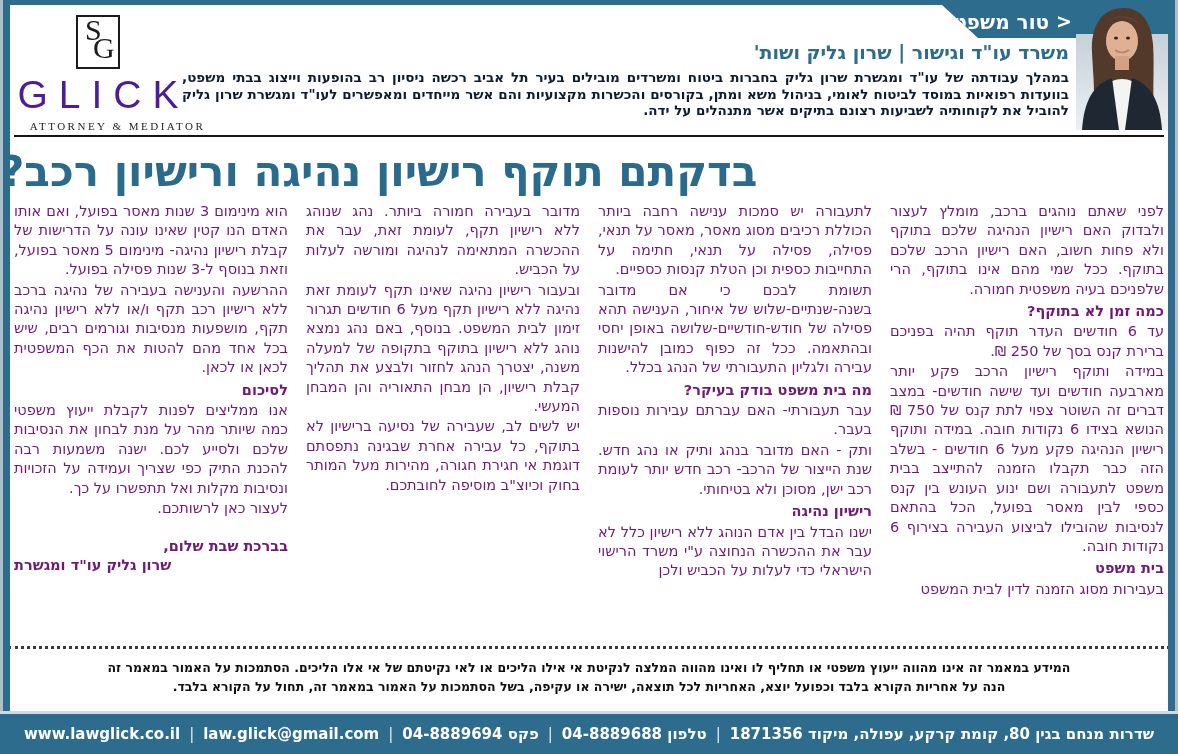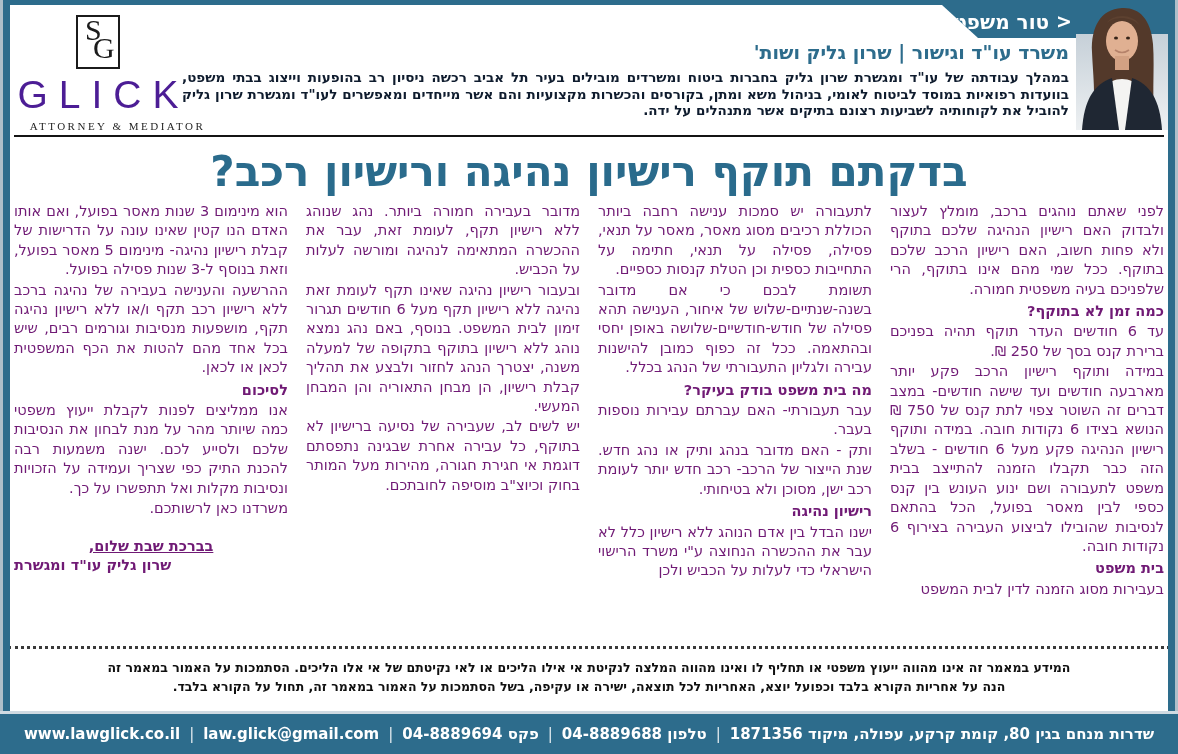--- a/index.html
+++ b/index.html
@@ -27,28 +27,28 @@
   .header-title{color:#2d6c8c;font-weight:700;font-size:19px;text-align:right;margin:0 0 6px;}
   .header-intro{color:#0f1c2e;font-weight:700;font-size:13.5px;line-height:16.5px;text-align:justify;margin:0;}
   .logo{width:168px;display:flex;flex-direction:column;align-items:center;margin-top:10px;direction:ltr;}
   .monogram{position:relative;width:40px;height:50px;border:2px solid #1b1b1b;font-family:"Liberation Serif","DejaVu Serif",serif;color:#1b1b1b;}
   .monogram .m-top{position:absolute;top:-4px;left:7px;font-size:30px;}
   .monogram .m-bottom{position:absolute;top:14px;left:15px;font-size:30px;}
   .logo-name{font-family:"Liberation Sans","DejaVu Sans",sans-serif;font-size:39px;letter-spacing:11px;color:#4c1d95;margin-top:4px;margin-right:-11px;}
   .logo-sub{font-family:"Liberation Serif","DejaVu Serif",serif;font-size:11px;letter-spacing:2.5px;color:#1f1f1f;margin-top:3px;white-space:nowrap;padding-left:39px;}
 
   
-  .headline{direction:rtl;text-align:center;color:#2a6b8c;font-weight:700;font-size:42px;margin:10px 0 6px;}
+  .headline{direction:rtl;text-align:left;color:#2a6b8c;font-weight:700;font-size:42px;margin:10px 0 6px;}
 
   
   .columns{direction:rtl;display:flex;gap:18px;margin:2px 14px 0;height:438px;overflow:hidden;}
   .col{flex:1;text-align:justify;color:#701a75;font-size:14.5px;line-height:19.4px;}
   .col .p{margin:0 0 1px;}
   .col .h{margin:3px 0 1px;font-weight:700;}
-  .col .signoff{margin-top:18px;font-weight:700;text-align:center;text-decoration:underline;}
+  .col .signoff{margin-top:18px;font-weight:700;text-align:right;}
   .col .signature{font-weight:700;text-align:left;}
 
   
   .dotted{margin:6px 8px 9px;border-top:3px dotted #3a3a3a;height:0;}
   .disclaimer{direction:rtl;text-align:center;font-weight:700;font-size:12.5px;line-height:19px;color:#101010;margin:0 26px;}
 
   
   .footer{position:absolute;left:0;right:0;bottom:0;height:43px;background:#2d6c8c;z-index:6;
           border-top:3px solid #cfdae2;box-sizing:border-box;
           display:flex;direction:rtl;align-items:center;justify-content:center;gap:9px;
@@ -128,21 +128,21 @@
       <div class="col">
         <div class="p">מדובר בעבירה חמורה ביותר. נהג שנוהג ללא רישיון תקף, לעומת זאת, עבר את ההכשרה המתאימה לנהיגה ומורשה לעלות על הכביש.</div>
         <div class="p">ובעבור רישיון נהיגה שאינו תקף לעומת זאת נהיגה ללא רישיון תקף מעל 6 חודשים תגרור זימון לבית המשפט. בנוסף, באם נהג נמצא נוהג ללא רישיון בתוקף בתקופה של למעלה משנה, יצטרך הנהג לחזור ולבצע את תהליך קבלת רישיון, הן מבחן התאוריה והן המבחן המעשי.</div>
         <div class="p">יש לשים לב, שעבירה של נסיעה ברישיון לא בתוקף, כל עבירה אחרת שבגינה נתפסתם דוגמת אי חגירת חגורה, מהירות מעל המותר בחוק וכיוצ"ב מוסיפה לחובתכם.</div>
       </div>
       <div class="col">
         <div class="p">הוא מינימום 3 שנות מאסר בפועל, ואם אותו האדם הנו קטין שאינו עונה על הדרישות של קבלת רישיון נהיגה- מינימום 5 מאסר בפועל, וזאת בנוסף ל-3 שנות פסילה בפועל.</div>
         <div class="p">ההרשעה והענישה בעבירה של נהיגה ברכב ללא רישיון רכב תקף ו/או ללא רישיון נהיגה תקף, מושפעות מנסיבות וגורמים רבים, שיש בכל אחד מהם להטות את הכף המשפטית לכאן או לכאן.</div>
         <div class="h">לסיכום</div>
         <div class="p">אנו ממליצים לפנות לקבלת ייעוץ משפטי כמה שיותר מהר על מנת לבחון את הנסיבות שלכם ולסייע לכם. ישנה משמעות רבה להכנת התיק כפי שצריך ועמידה על הזכויות ונסיבות מקלות ואל תתפשרו על כך.</div>
-        <div class="p">משרדנו כאן לרשותכם.</div>
+        <div class="p">לעצור כאן לרשותכם.</div>
         <div class="signoff">בברכת שבת שלום,</div>
         <div class="signature">שרון גליק עו"ד ומגשרת</div>
       </div>
     </div>
 
   <div class="dotted"></div>
   <div class="disclaimer">
     <div>המידע במאמר זה אינו מהווה ייעוץ משפטי או תחליף לו ואינו מהווה המלצה לנקיטת אי אילו הליכים או לאי נקיטתם של אי אלו הליכים. הסתמכות על האמור במאמר זה</div>
     <div>הנה על אחריות הקורא בלבד וכפועל יוצא, האחריות לכל תוצאה, ישירה או עקיפה, בשל הסתמכות על האמור במאמר זה, תחול על הקורא בלבד.</div>
   </div>

